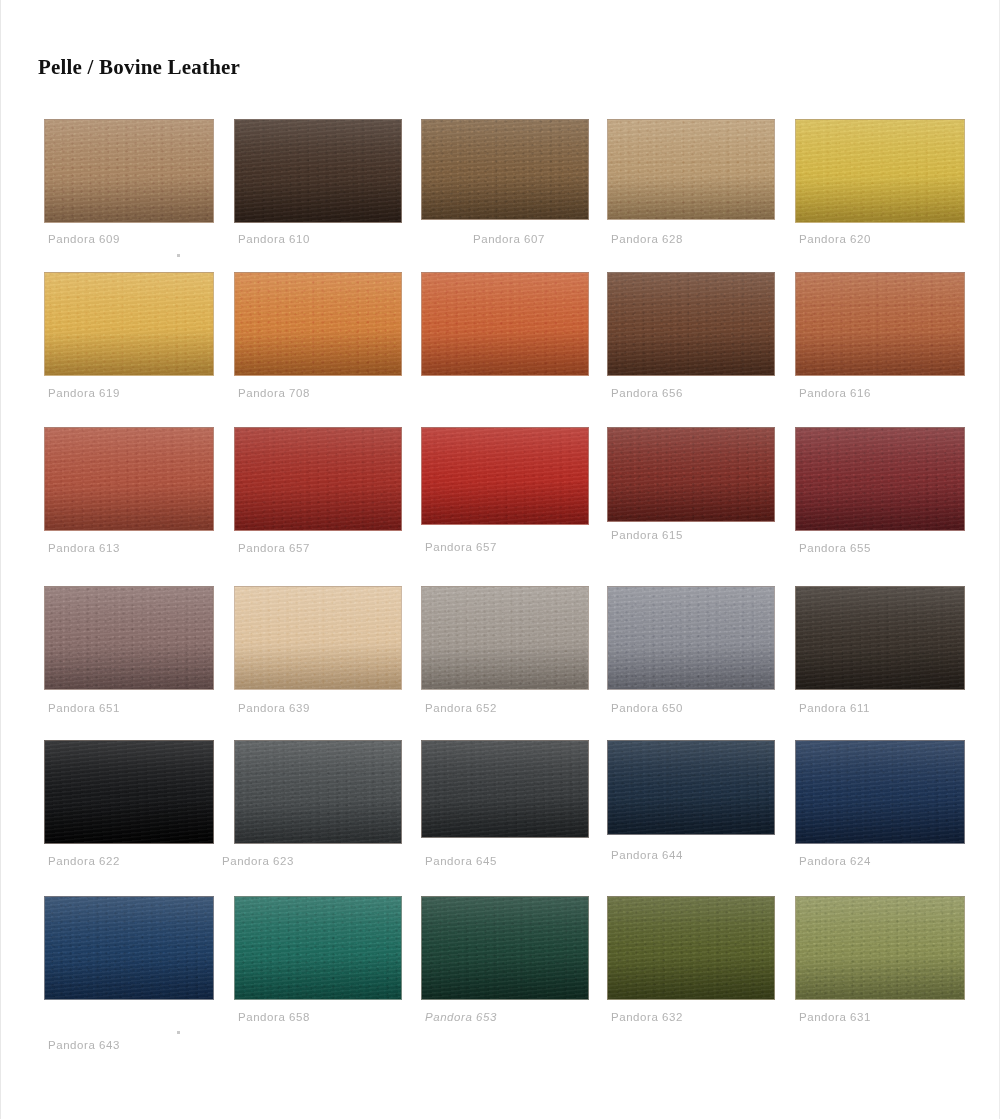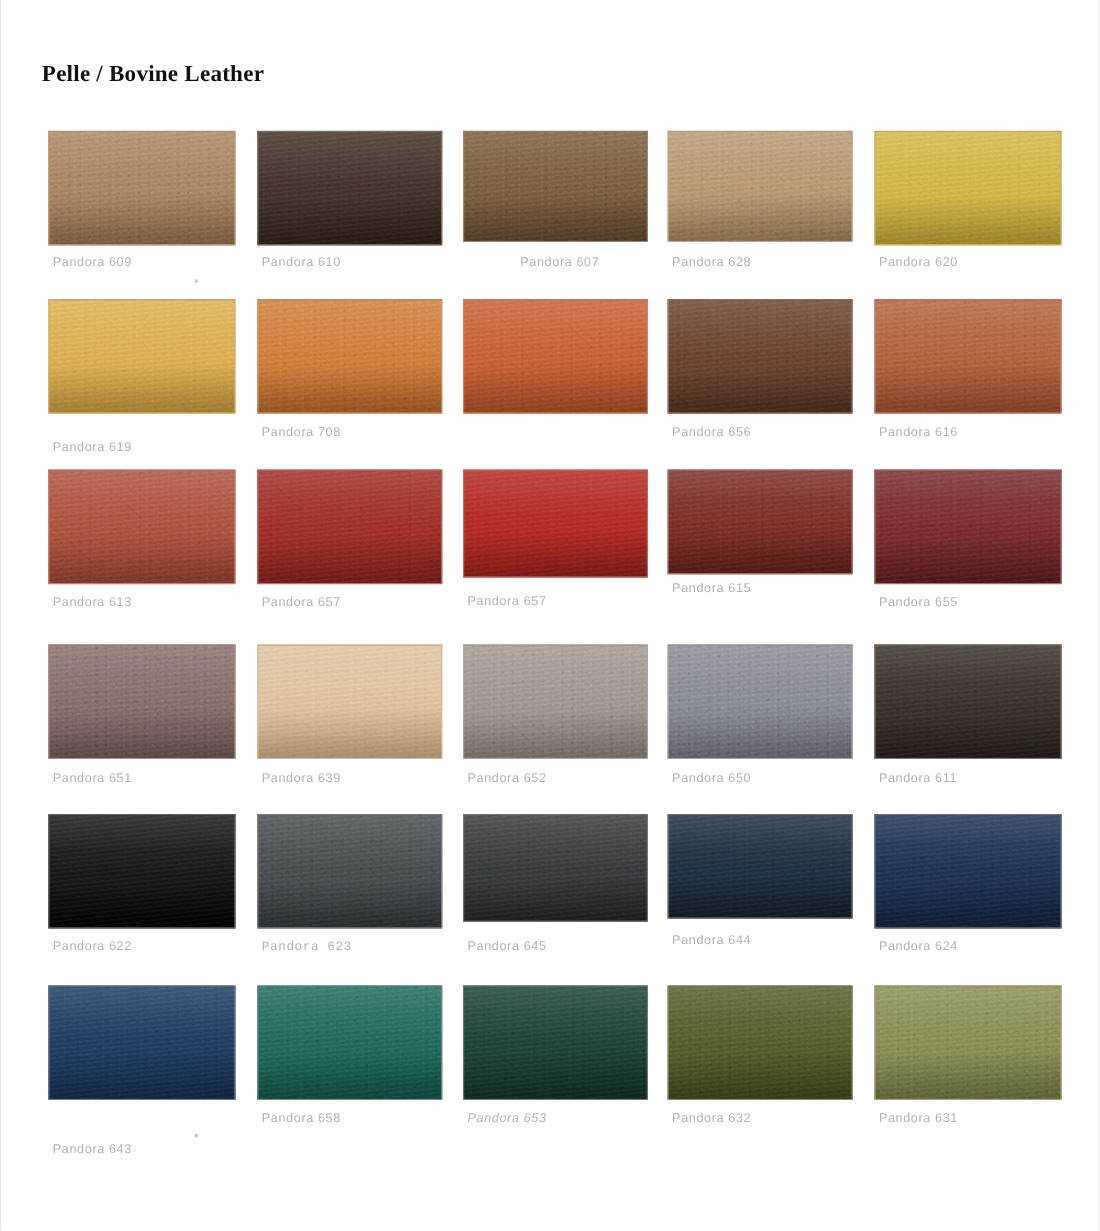--- a/index.html
+++ b/index.html
@@ -129,21 +129,21 @@
     <div class="swatch-label" style="left: 611px; top: 233px;">Pandora 628</div>
     <div class="swatch" style="left: 795px; top: 119px; width: 170px; height: 104px; background-color: rgb(214, 185, 72); background-image: linear-gradient(178deg, rgb(214, 185, 72) 0%, rgb(214, 185, 72) 58%, rgb(185, 154, 49) 100%);">
       <div class="grain" style="background-position: 5px 3px, 7px 2px, 5px 5px, 9px 5px;"></div>
       <div class="sheen"></div>
     </div>
     <div class="swatch-label" style="left: 799px; top: 233px;">Pandora 620</div>
     <div class="swatch" style="left: 44px; top: 272px; width: 170px; height: 104px; background-color: rgb(224, 179, 82); background-image: linear-gradient(178deg, rgb(224, 179, 82) 0%, rgb(224, 179, 82) 58%, rgb(193, 145, 58) 100%);">
       <div class="grain" style="background-position: 1px 0px, 8px 3px, 1px 6px, 10px 6px;"></div>
       <div class="sheen"></div>
     </div>
-    <div class="swatch-label" style="left: 48px; top: 401px; text-align: center;">Pandora 619</div>
+    <div class="swatch-label" style="left: 48px; top: 387px; text-align: center;">Pandora 619</div>
     <div class="swatch" style="left: 234px; top: 272px; width: 168px; height: 104px; background-color: rgb(212, 128, 60); background-image: linear-gradient(178deg, rgb(212, 128, 60) 0%, rgb(212, 128, 60) 58%, rgb(176, 98, 39) 100%);">
       <div class="grain" style="background-position: 4px 2px, 9px 4px, 2px 4px, 11px 1px;"></div>
       <div class="sheen"></div>
     </div>
     <div class="swatch-label" style="left: 238px; top: 387px;">Pandora 708</div>
     <div class="swatch" style="left: 421px; top: 272px; width: 168px; height: 104px; background-color: rgb(203, 98, 54); background-image: linear-gradient(178deg, rgb(203, 98, 54) 0%, rgb(203, 98, 54) 58%, rgb(168, 74, 36) 100%);">
       <div class="grain" style="background-position: 0px 4px, 10px 5px, 3px 5px, 12px 2px;"></div>
       <div class="sheen"></div>
     </div>
     <div class="swatch-label" style="left: 425px; top: 387px; margin-top: 40px;">Pandora 617</div>
@@ -209,21 +209,21 @@
     <div class="swatch-label" style="left: 799px; top: 702px;">Pandora 611</div>
     <div class="swatch" style="left: 44px; top: 740px; width: 170px; height: 104px; background-color: rgb(23, 24, 26); background-image: linear-gradient(178deg, rgb(23, 24, 26) 0%, rgb(23, 24, 26) 58%, rgb(0, 0, 0) 100%);">
       <div class="grain" style="background-position: 4px 0px, 5px 2px, 1px 6px, 14px 3px;"></div>
       <div class="sheen"></div>
     </div>
     <div class="swatch-label" style="left: 48px; top: 855px;">Pandora 622</div>
     <div class="swatch" style="left: 234px; top: 740px; width: 168px; height: 104px; background-color: rgb(74, 78, 80); background-image: linear-gradient(178deg, rgb(74, 78, 80) 0%, rgb(74, 78, 80) 58%, rgb(47, 51, 53) 100%);">
       <div class="grain" style="background-position: 0px 2px, 6px 3px, 2px 4px, 15px 4px;"></div>
       <div class="sheen"></div>
     </div>
-    <div class="swatch-label" style="left: 238px; top: 855px; font-family: Liberation Mono, monospace;">Pandora 623</div>
+    <div class="swatch-label" style="left: 222px; top: 855px;">Pandora 623</div>
     <div class="swatch" style="left: 421px; top: 740px; width: 168px; height: 98px; background-color: rgb(57, 60, 62); background-image: linear-gradient(178deg, rgb(57, 60, 62) 0%, rgb(57, 60, 62) 58%, rgb(31, 34, 36) 100%);">
       <div class="grain" style="background-position: 3px 4px, 7px 4px, 3px 5px, 5px 5px;"></div>
       <div class="sheen"></div>
     </div>
     <div class="swatch-label" style="left: 425px; top: 855px;">Pandora 645</div>
     <div class="swatch" style="left: 607px; top: 740px; width: 168px; height: 95px; background-color: rgb(31, 48, 67); background-image: linear-gradient(178deg, rgb(31, 48, 67) 0%, rgb(31, 48, 67) 58%, rgb(16, 29, 44) 100%);">
       <div class="grain" style="background-position: 6px 1px, 8px 5px, 4px 6px, 6px 6px;"></div>
       <div class="sheen"></div>
     </div>
     <div class="swatch-label" style="left: 611px; top: 849px;">Pandora 644</div>

